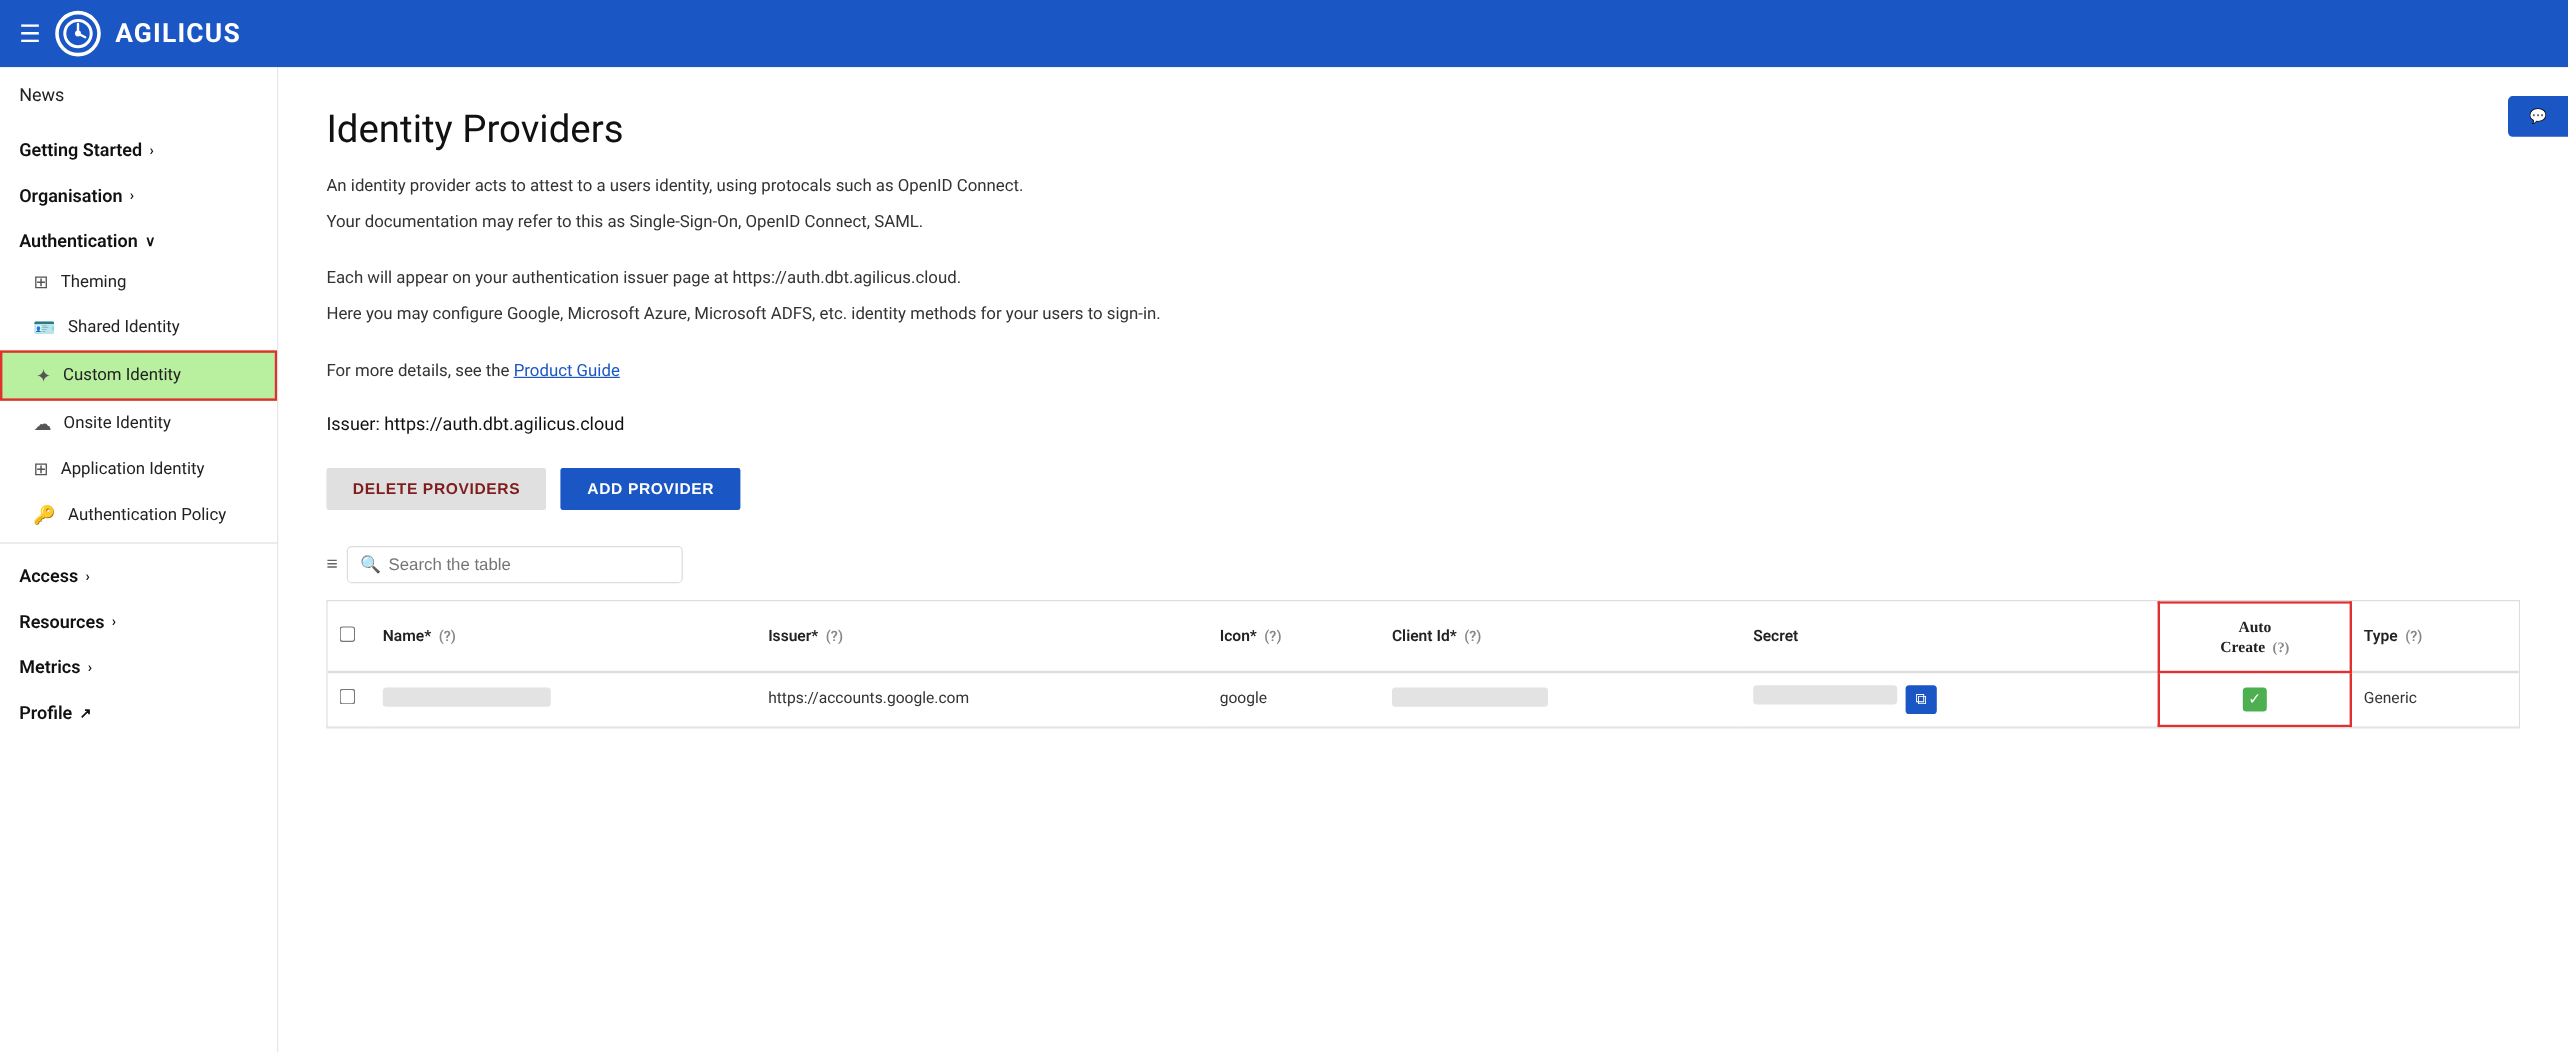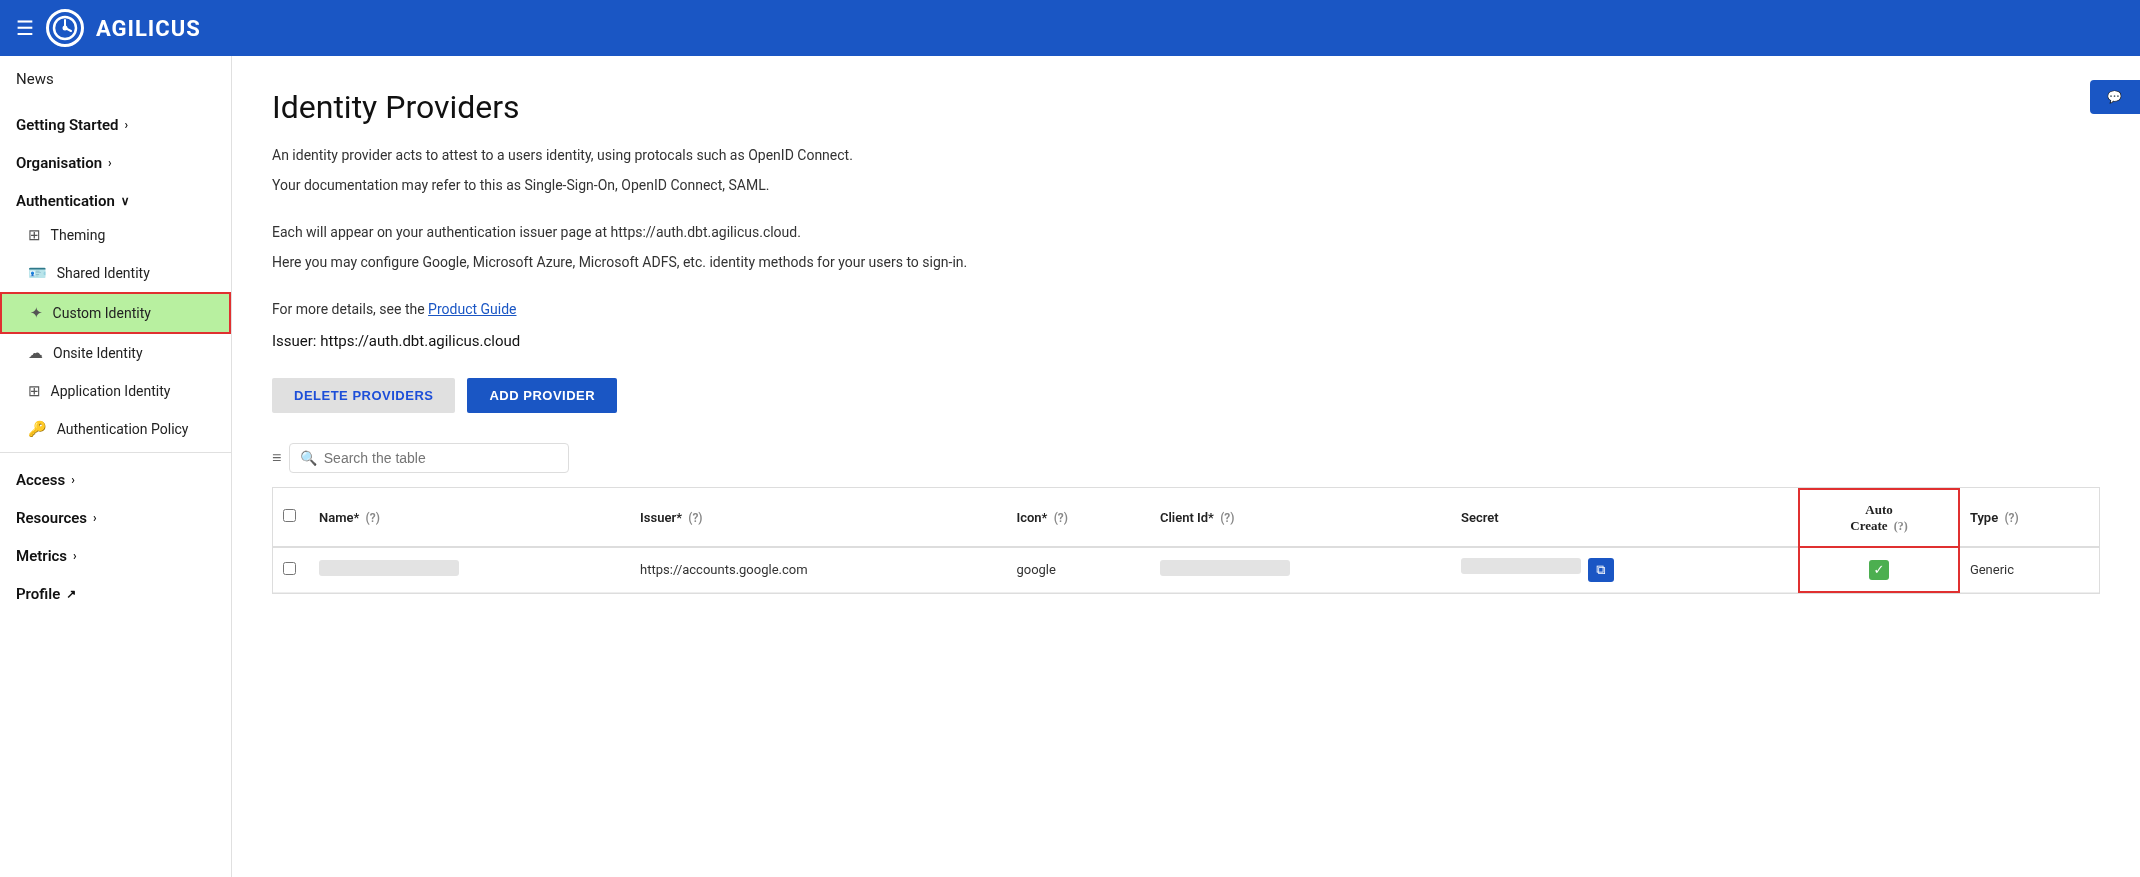--- a/index.html
+++ b/index.html
@@ -71,34 +71,34 @@
     
     .content {
       flex: 1;
       overflow-y: auto;
       background: #fff;
       padding: 32px 40px 32px 40px;
     }
     .page-title { font-size: 32px; font-weight: 400; color: #111; margin-bottom: 18px; }
     .description { color: #333; font-size: 14px; line-height: 1.6; margin-bottom: 8px; }
     .description a { color: #1a56c4; }
-    .issuer-line { font-size: 15px; color: #111; margin-top: 12px; margin-bottom: 28px; }
+    .issuer-line { font-size: 15px; color: #111; margin-top: 24px; margin-bottom: 28px; }
 
     
     .btn-row { display: flex; gap: 12px; margin-bottom: 24px; }
     .btn {
       padding: 10px 22px;
       font-size: 13px;
       font-weight: 600;
       border: none;
       cursor: pointer;
       border-radius: 2px;
       letter-spacing: 0.5px;
     }
-    .btn-delete { background: #e0e0e0; color: #1d4ed8; cursor: not-allowed; text-align: center; }
+    .btn-delete { background: #e0e0e0; color: #7f1d1d; cursor: not-allowed; text-align: center; }
     .btn-add { background: #1a56c4; color: #fff; }
 
     
     .search-row {
       display: flex;
       align-items: center;
       gap: 8px;
       margin-bottom: 8px;
       padding: 6px 0;
     }

